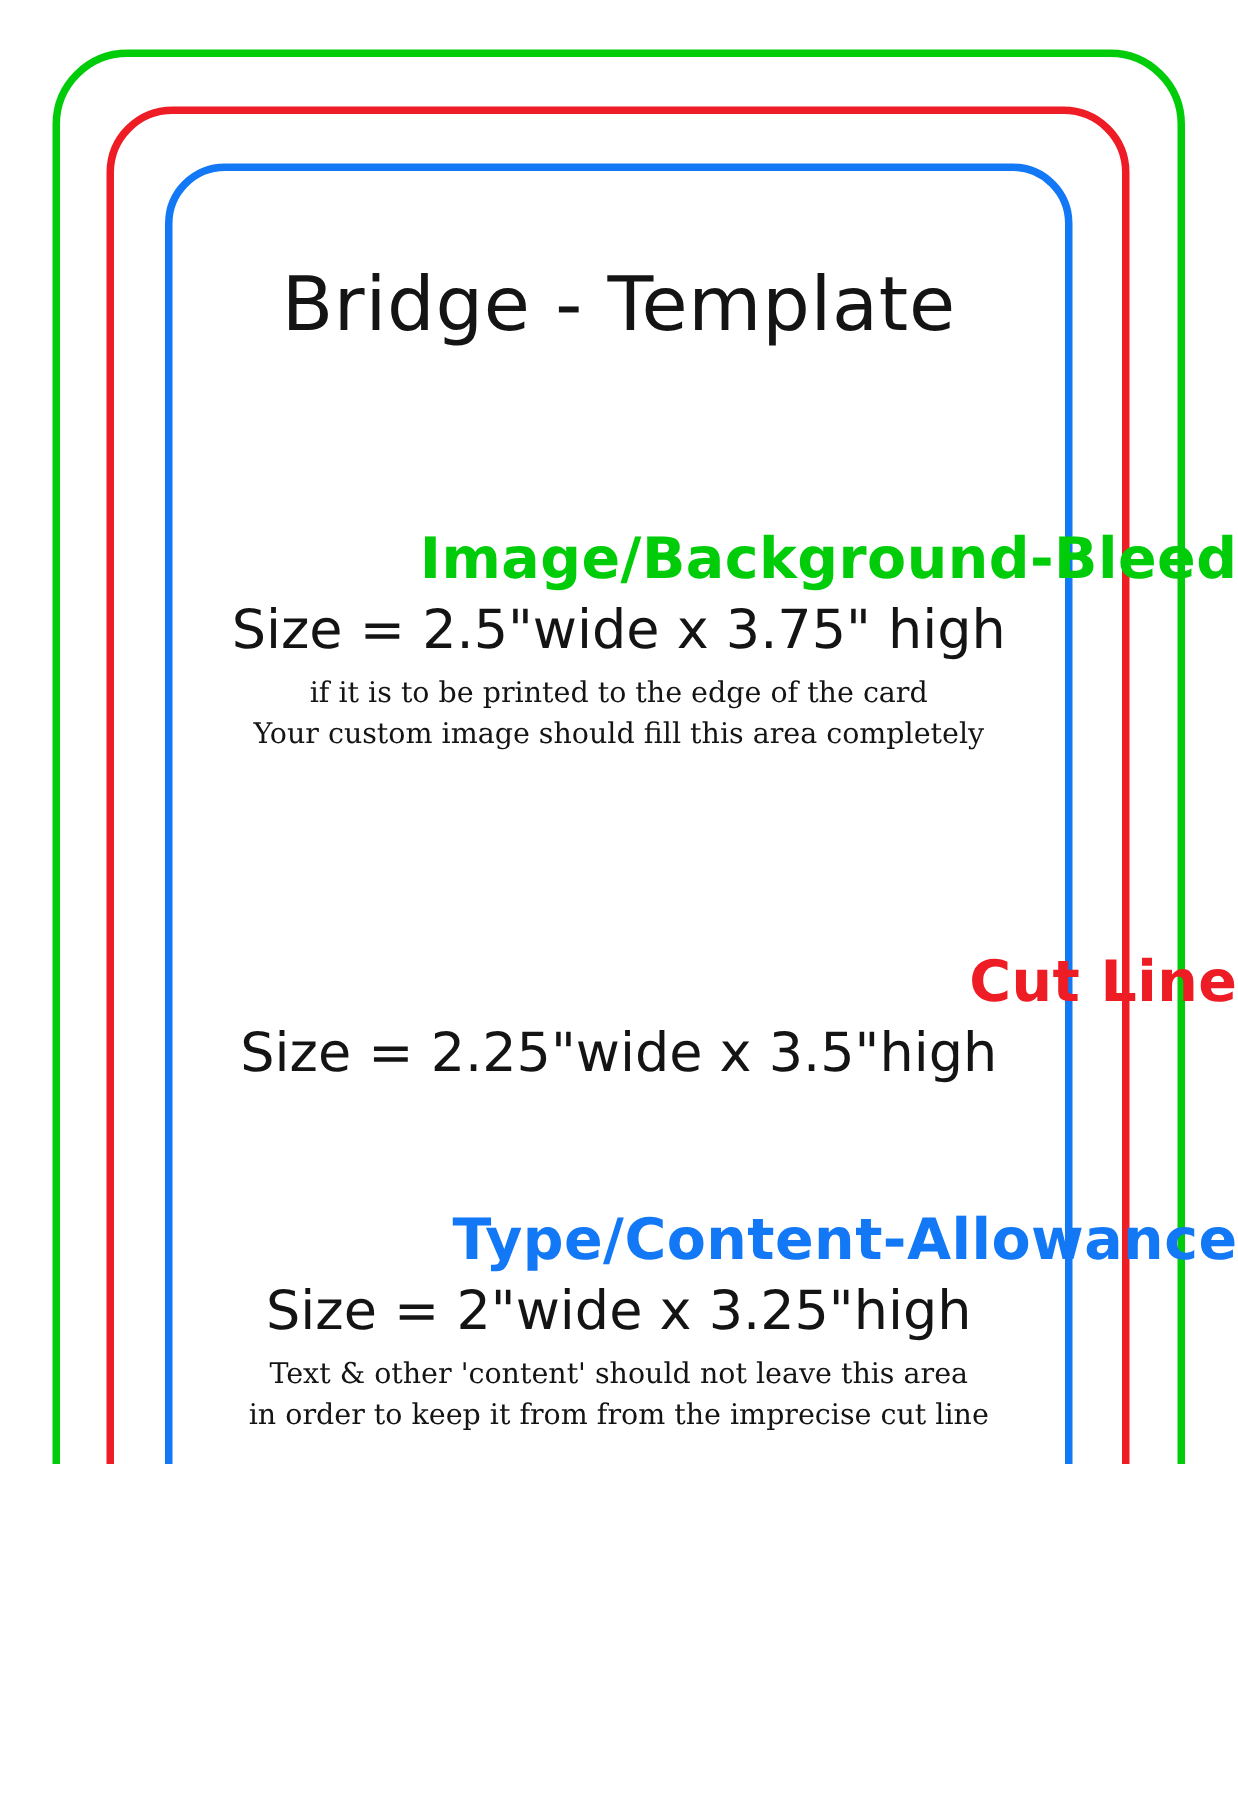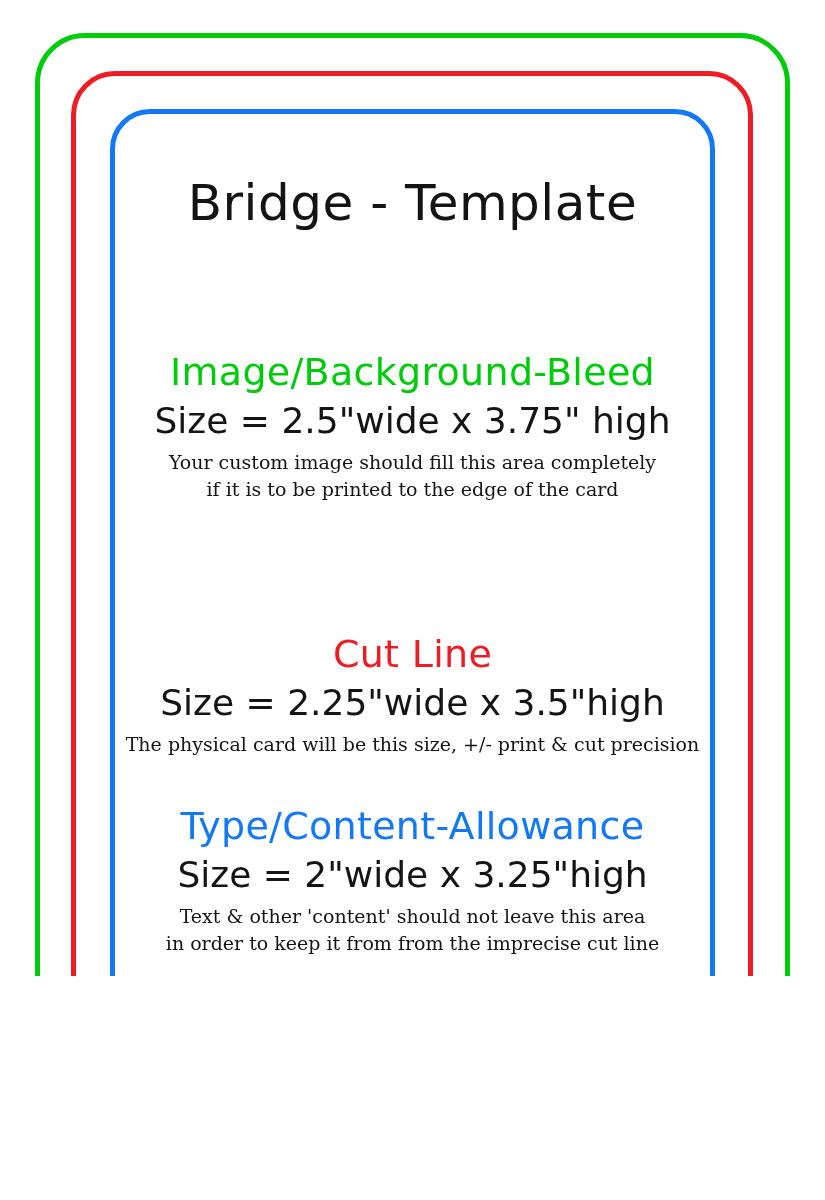--- a/index.html
+++ b/index.html
@@ -51,23 +51,24 @@
   }
   .page-title {
     top: 172px;
     font-size: 50px;
     line-height: 1.25;
     color: #141414;
     letter-spacing: 0.5px;
   }
   .section-heading {
     font-size: 38px;
-    font-weight: normal;
+    font-weight: bold;
     line-height: 1.2;
     letter-spacing: 0.3px;
+    text-align: right;
   }
   .heading-green { color: #00cc0a; }
   .heading-red   { color: #ee1c25; }
   .heading-blue  { color: #1278f5; }
   .size-line {
     font-size: 36px;
     line-height: 1.3;
     color: #141414;
     margin-top: 2px;
   }
@@ -91,31 +92,28 @@
   <div class="frame" id="frame-bleed"></div>
   <div class="frame" id="frame-cut"></div>
   <div class="frame" id="frame-content"></div>
 
   <div class="centered-block page-title">Bridge - Template</div>
 
   <div class="centered-block" id="section-bleed">
     <div class="section-heading heading-green">Image/Background-Bleed</div>
     <div class="size-line">Size = 2.5"wide x 3.75" high</div>
     <div class="note-block">
+      <div class="note-line">if it is to be printed to the edge of the card</div>
       <div class="note-line">Your custom image should fill this area completely</div>
-      <div class="note-line">if it is to be printed to the edge of the card</div>
     </div>
   </div>
 
   <div class="centered-block" id="section-cut">
     <div class="section-heading heading-red">Cut Line</div>
     <div class="size-line">Size = 2.25"wide x 3.5"high</div>
-    <div class="note-block">
-      <div class="note-line">The physical card will be this size, +/- print &amp; cut precision</div>
-    </div>
   </div>
 
   <div class="centered-block" id="section-content">
     <div class="section-heading heading-blue">Type/Content-Allowance</div>
     <div class="size-line">Size = 2"wide x 3.25"high</div>
     <div class="note-block">
       <div class="note-line">Text &amp; other 'content' should not leave this area</div>
       <div class="note-line">in order to keep it from from the imprecise cut line</div>
     </div>
   </div>

